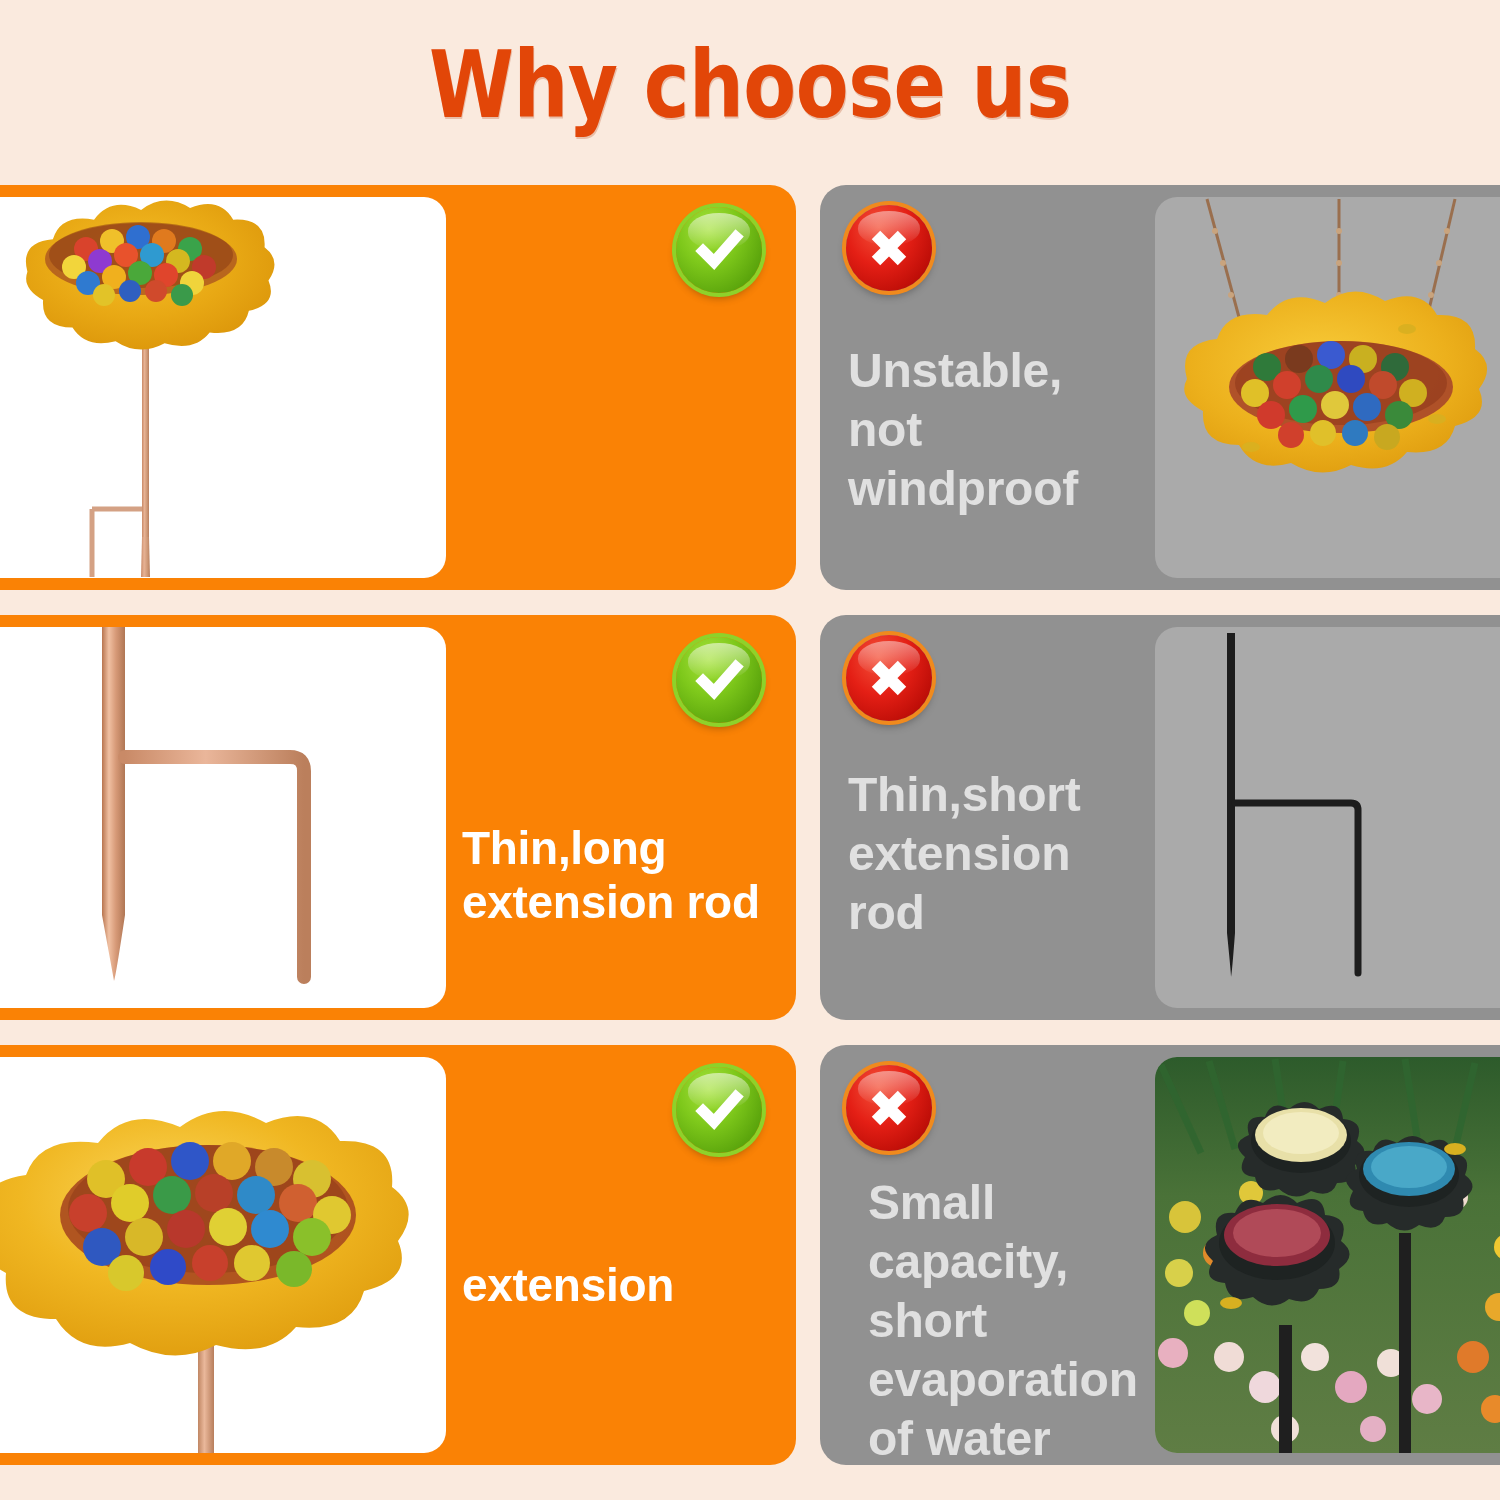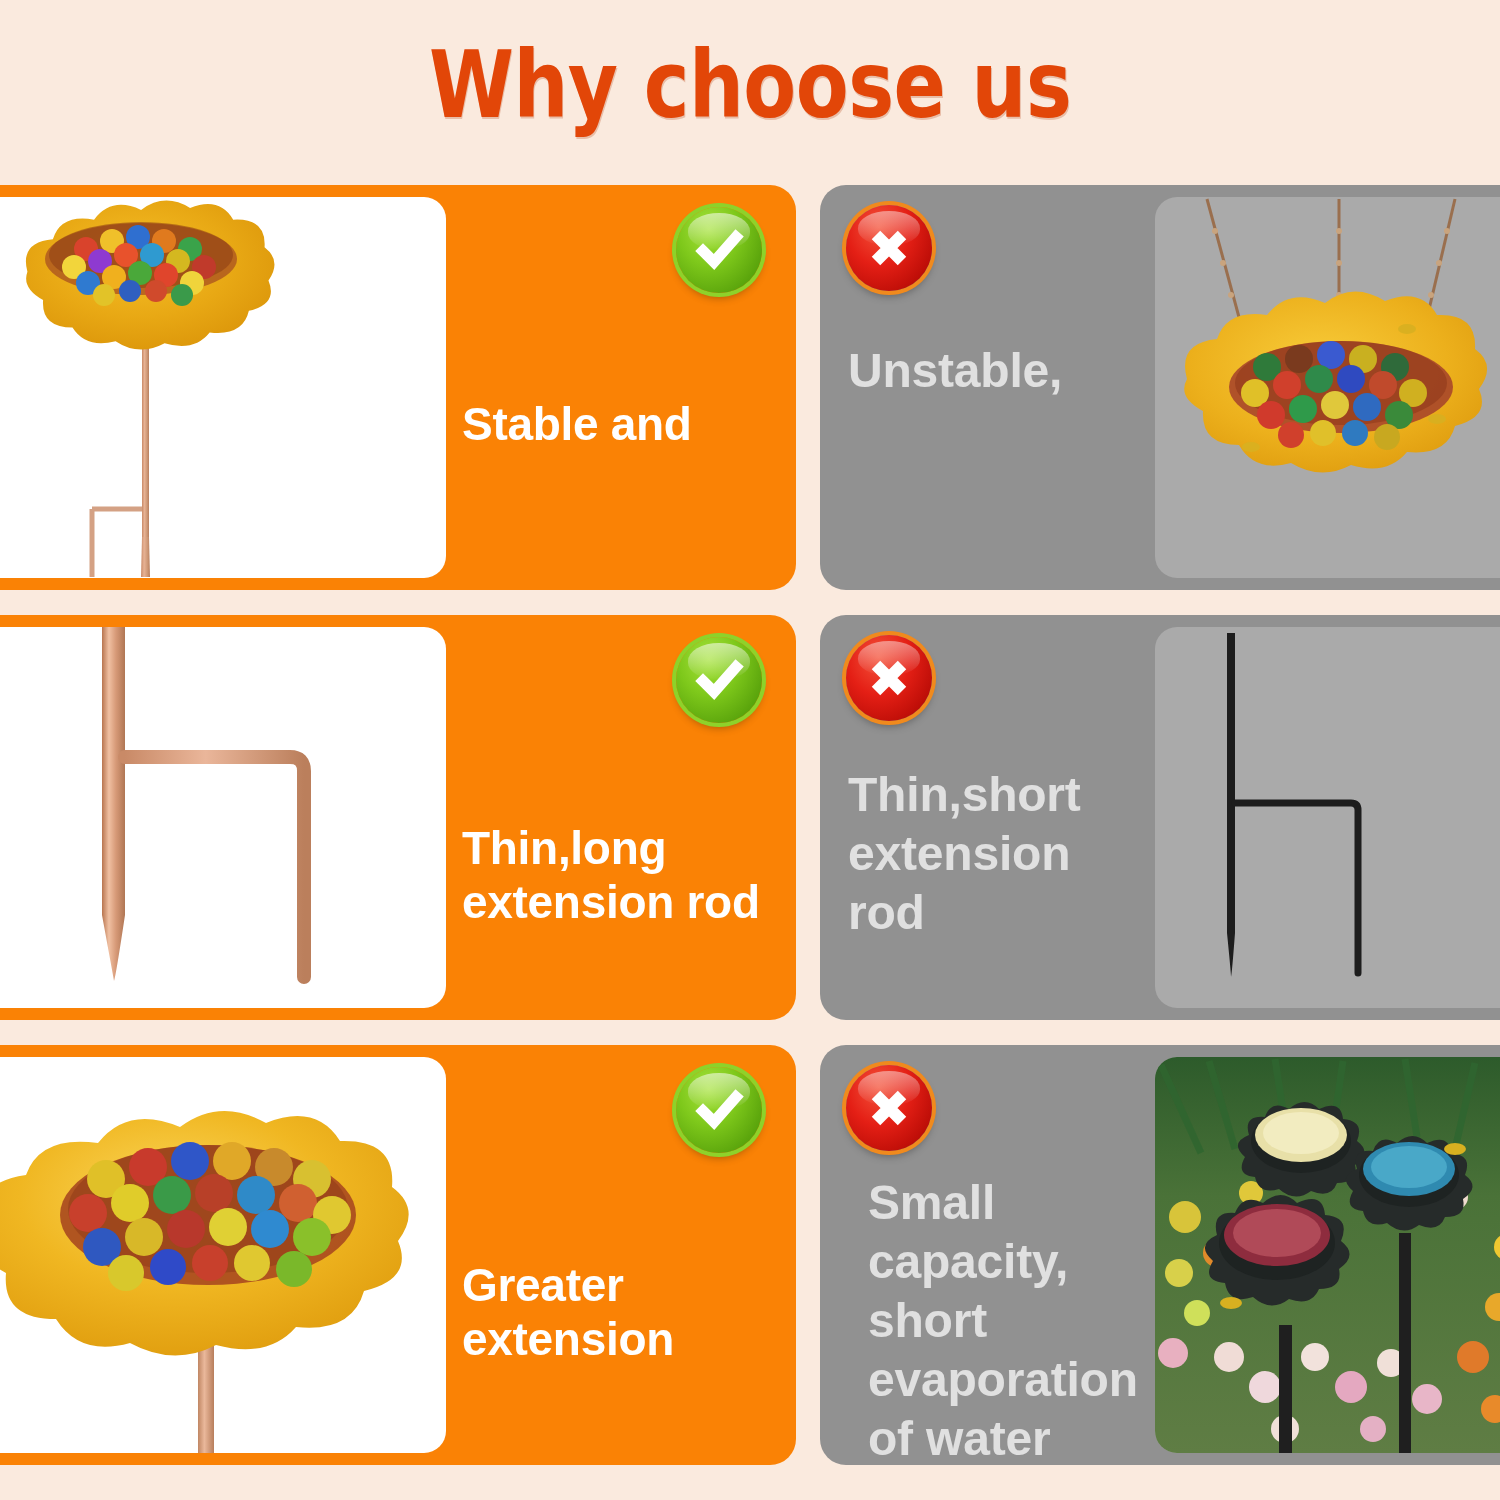--- a/index.html
+++ b/index.html
@@ -246,21 +246,20 @@
 
     <div class="badge badge-ok">
       <span class="badge-glyph">
         <svg width="52" height="52" viewBox="0 0 52 52">
           <path d="M10 27 L21 38 L43 13" stroke="#ffffff" stroke-width="11" stroke-linecap="square" stroke-linejoin="miter" fill="none"></path>
         </svg>
       </span>
     </div>
 
     <div class="pro-text">
-      <div>Stable and</div>
     </div>
 
     <div class="con-panel"></div>
 
     <div class="con-photo">
       <div class="art">
         <svg viewBox="0 0 369 381" preserveAspectRatio="xMidYMid meet">
           <defs>
             <radialGradient id="dish2" cx="45%" cy="40%" r="70%">
               <stop offset="0%" stop-color="#f8cc3a"></stop>
@@ -321,20 +320,21 @@
     <div class="badge badge-no">
       <span class="badge-glyph">
         <svg width="50" height="50" viewBox="0 0 50 50">
           <path d="M12 12 L38 38 M38 12 L12 38" stroke="#ffffff" stroke-width="12" stroke-linecap="butt" fill="none"></path>
         </svg>
       </span>
     </div>
 
     <div class="con-text">
       <div>Unstable,</div>
+      <div>not windproof</div>
     </div>
   </div>
 
   <div class="row row-2 r2">
 
     <div class="pro-panel"></div>
 
     <div class="pro-photo">
       <div class="art">
         <svg viewBox="0 0 470 381" preserveAspectRatio="xMidYMid meet">
@@ -452,21 +452,20 @@
 
     <div class="badge badge-ok">
       <span class="badge-glyph">
         <svg width="52" height="52" viewBox="0 0 52 52">
           <path d="M10 27 L21 38 L43 13" stroke="#ffffff" stroke-width="11" stroke-linecap="square" stroke-linejoin="miter" fill="none"></path>
         </svg>
       </span>
     </div>
 
     <div class="pro-text">
-      <div>Greater</div>
       <div>extension</div>
     </div>
 
     <div class="con-panel"></div>
 
     <div class="con-photo">
       <div class="garden">
         <svg viewBox="0 0 369 396" preserveAspectRatio="xMidYMid slice">
           <defs>
             <linearGradient id="bg3" x1="0" y1="0" x2="0" y2="1">

